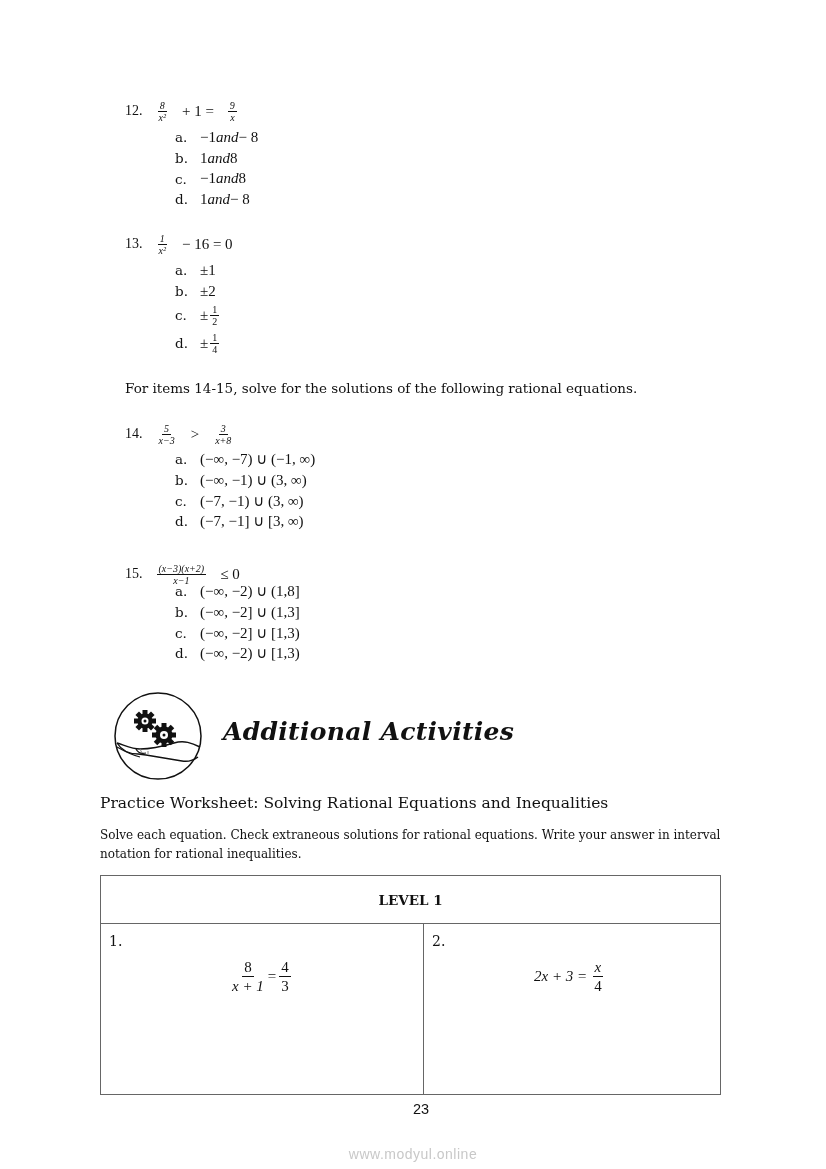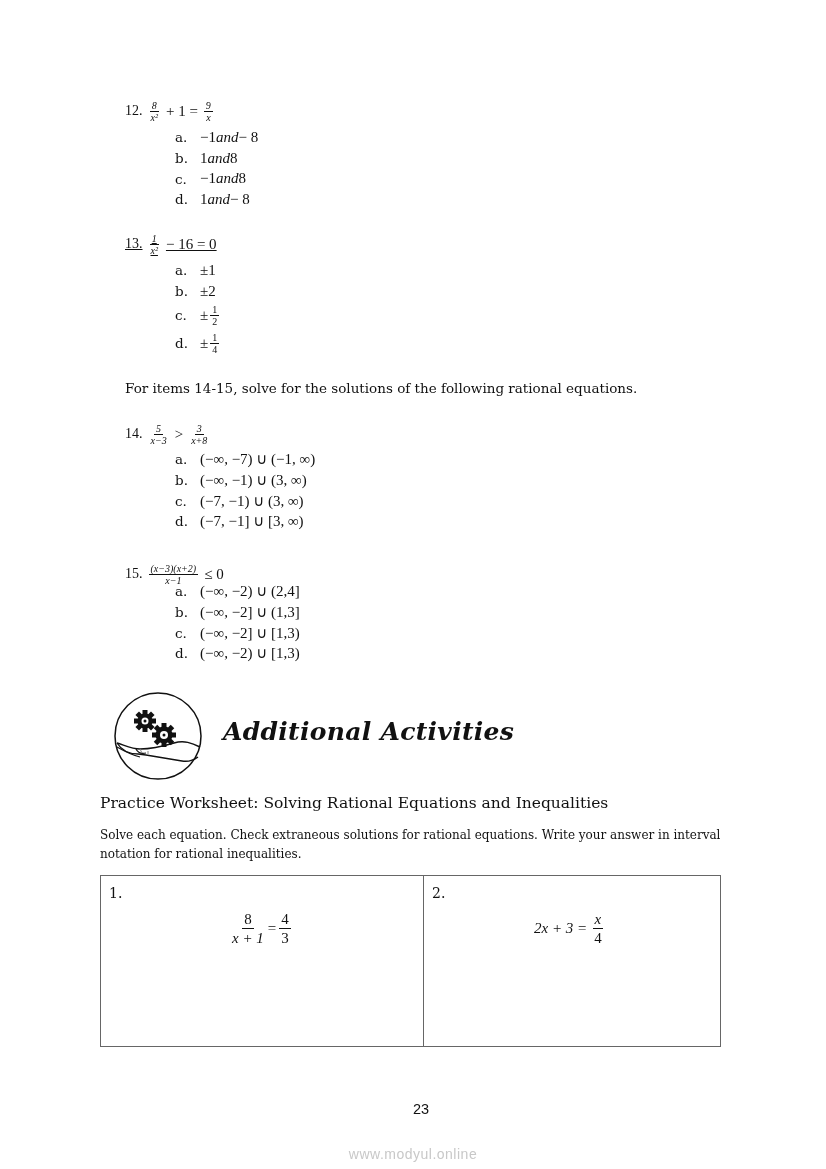--- a/index.html
+++ b/index.html
@@ -8,21 +8,21 @@
   .abs { position: absolute; }
   .qnum { font-size: 14px; }
   .math { font-family: "Liberation Serif", "DejaVu Serif", serif; font-size: 15px; }
   .it { font-style: italic; }
   .frac { display: inline-flex; flex-direction: column; align-items: center; vertical-align: middle;
           font-size: 10px; line-height: 11px; margin: 0 2px; }
   .frac .num { padding: 0 2px; border-bottom: 1px solid #111; }
   .frac .den { padding: 0 2px; }
   .frac.big { font-size: 15px; line-height: 18px; }
   .q { position: absolute; left: 125px; font-size: 14.5px; }
-  .q .stem { display: flex; align-items: center; gap: 4px; height: 26px; }
+  .q .stem { display: flex; align-items: center; gap: 12px; height: 26px; }
   .opts { position: absolute; left: 175px; }
   .opt { height: 20.7px; display: flex; align-items: center; font-size: 14px; }
   .opt .letter { width: 25px; font-family: "DejaVu Serif", serif; font-size: 13.5px; }
   .opt .val { font-family: "Liberation Serif", serif; font-size: 15px; display: flex; align-items: center; }
   .instr { font-size: 13.5px; }
   .heading-icon { position: absolute; left: 112px; top: 691px; width: 92px; height: 90px; }
   .section-title { position: absolute; left: 223px; top: 717px; font-size: 25px; font-weight: bold; font-style: italic;
                    font-family: "DejaVu Serif", serif; letter-spacing: 0.3px; }
   .ws-title { position: absolute; left: 100px; top: 794px; font-size: 15.5px; text-align: right; }
   .ws-instr { position: absolute; left: 100px; top: 826px; width: 640px; font-size: 12px; line-height: 19px; }
@@ -82,21 +82,21 @@
   <div class="opt">
       <span class="letter">d.</span>
       <span class="val">
         <span>1 </span>
         <span class="it">and</span>
         <span> − 8</span>
       </span>
     </div>
 </div>
 
-<div class="q" style="top:231px;text-decoration:underline;">
+<div class="q" style="top:231px;">
   <div class="stem math">
     <span class="qnum">13.</span>
     <span class="frac it">
       <span class="num">1</span>
       <span class="den">x²</span>
     </span>
     <span>− 16 = 0</span>
   </div>
 </div>
 <div class="opts" style="top:260px;">
@@ -171,21 +171,21 @@
     <span class="frac it">
       <span class="num">(x−3)(x+2)</span>
       <span class="den">x−1</span>
     </span>
     <span>≤ 0</span>
   </div>
 </div>
 <div class="opts" style="top:581px;">
   <div class="opt">
       <span class="letter">a.</span>
-      <span class="val">(−∞, −2) ∪ (2,4]</span>
+      <span class="val">(−∞, −2) ∪ (1,8]</span>
     </div>
   <div class="opt">
       <span class="letter">b.</span>
       <span class="val">(−∞, −2] ∪ (1,3]</span>
     </div>
   <div class="opt">
       <span class="letter">c.</span>
       <span class="val">(−∞, −2] ∪ [1,3)</span>
     </div>
   <div class="opt">
@@ -229,20 +229,23 @@
     <path d="M5 56 C12 60, 20 64, 28 66" fill="none" stroke="#111" stroke-width="1.1"></path>
   </svg>
 </div>
 <div class="section-title">Additional Activities</div>
 
 <div class="ws-title">Practice Worksheet: Solving Rational Equations and Inequalities</div>
 <div class="ws-instr">Solve each equation. Check extraneous solutions for rational equations. Write your answer in interval notation for rational inequalities.</div>
 
 <table class="level">
   <tbody>
+      <tr>
+    <td colspan="2" class="lvl-head">LEVEL 1</td>
+  </tr>
   <tr>
     <td class="cell" style="width:322px;">
       <span class="n">1.</span>
       <div class="eq" style="left:127px;">
         <span class="frac big">
           <span class="num">8</span>
           <span class="den it">x + 1</span>
         </span>
         <span>=</span>
         <span class="frac big" style="margin-left:3px;">

